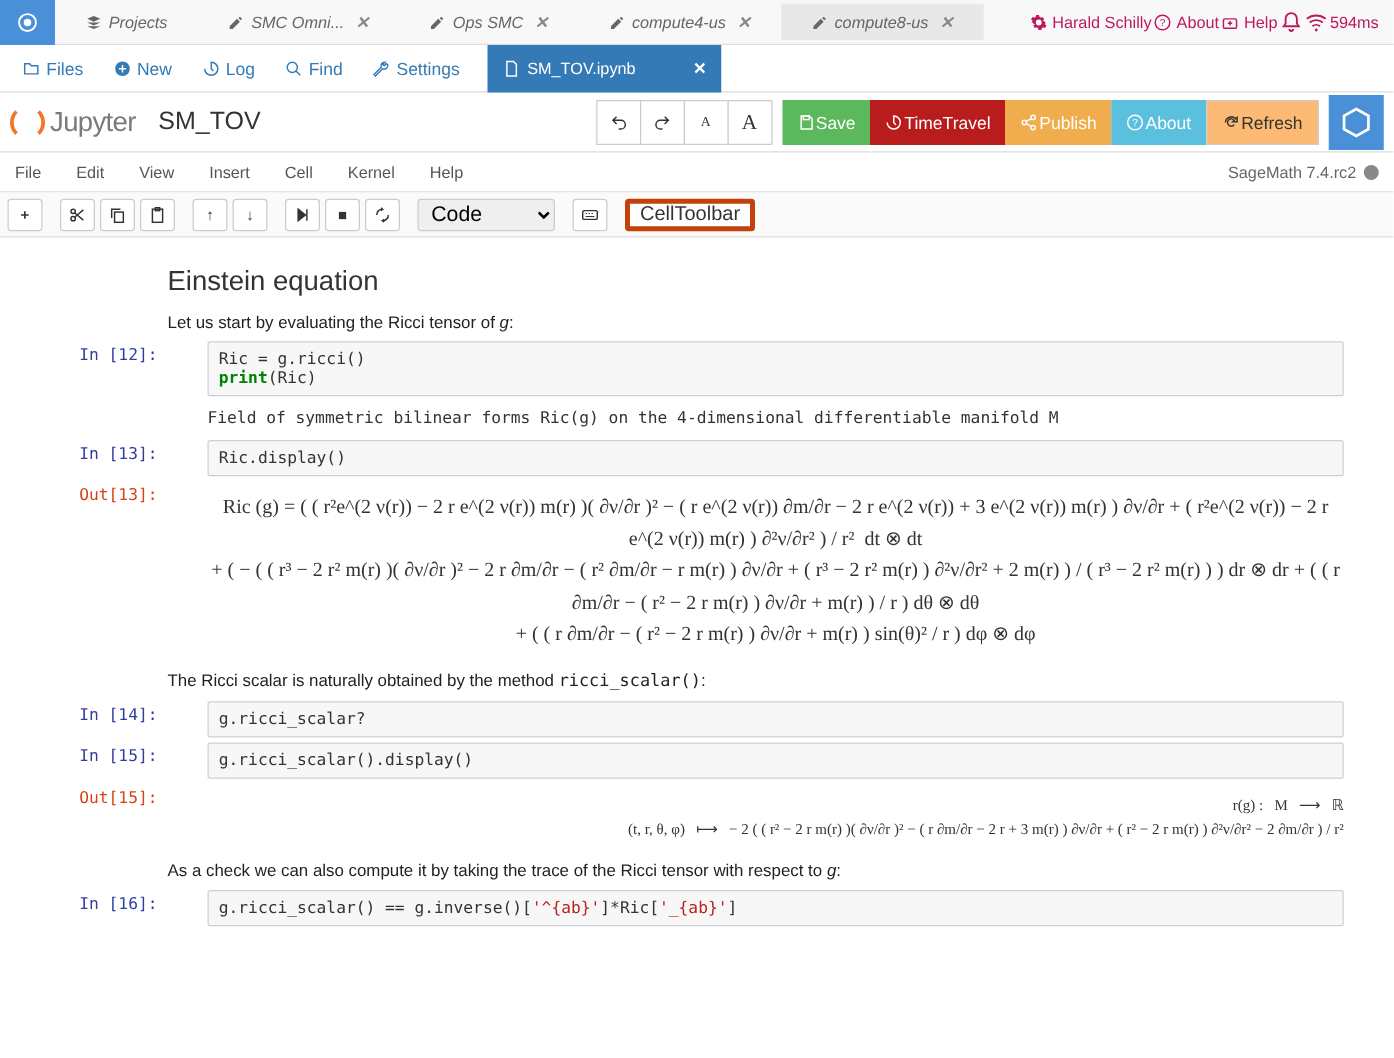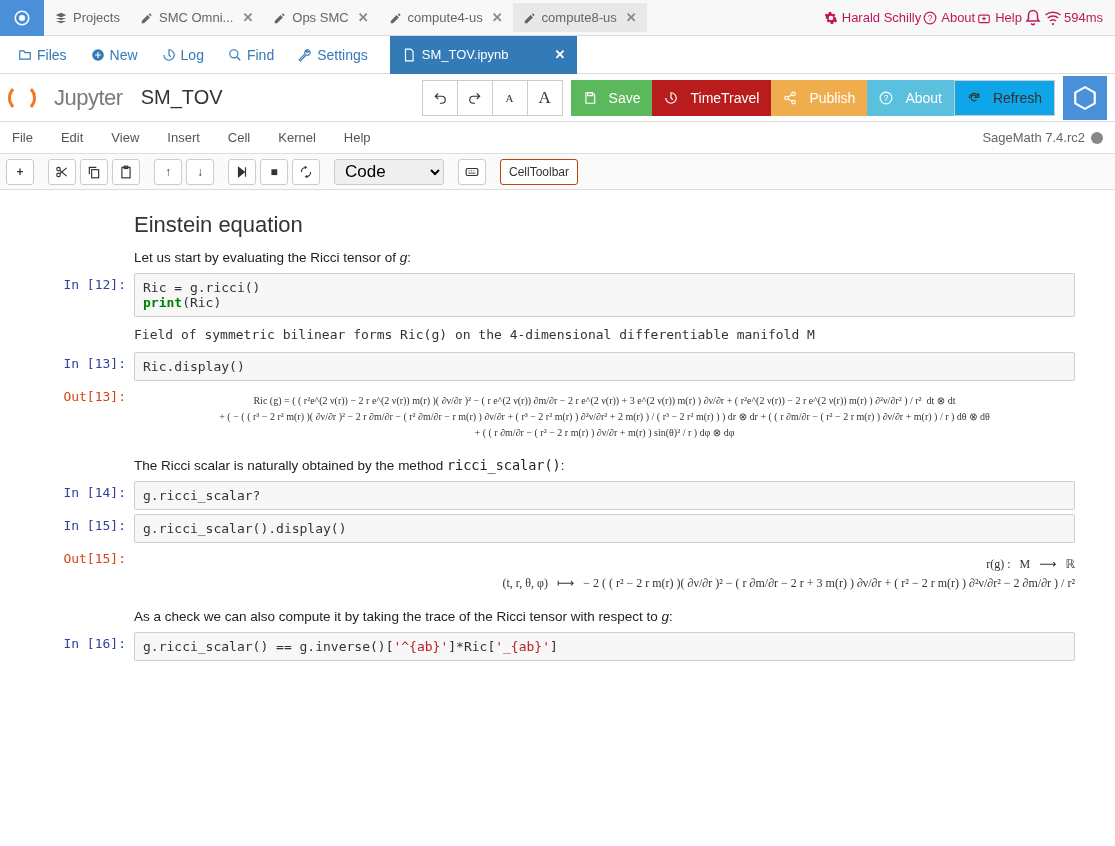--- a/index.html
+++ b/index.html
@@ -1,58 +1,58 @@
 <!DOCTYPE html>
 <html><head>
 <meta charset="utf-8">
 <style>
 * { box-sizing: border-box; margin: 0; padding: 0; }
 body { font-family: -apple-system, BlinkMacSystemFont, "Segoe UI", Helvetica, Arial, sans-serif; font-size: 13px; color: #333; background: #fff; width: 1115px; }
 .top-tabs { display: flex; align-items: center; height: 36px; background: #f8f8f8; border-bottom: 1px solid #ddd; }
 .top-tabs .logo-sq { width: 44px; height: 36px; background: #4a90d9; display: flex; align-items: center; justify-content: center; color: #fff; font-size: 20px; }
-.top-tabs .tab { display: flex; align-items: center; padding: 0 10px; height: 29px; color: #666; cursor: pointer; gap: 5px; }
+.top-tabs .tab { display: flex; align-items: center; padding: 0 24px; height: 29px; color: #666; cursor: pointer; gap: 5px; font-style: italic; }
 .top-tabs .tab.active { background: #e8e8e8; }
 .top-tabs .tab .close { color: #888; font-weight: bold; margin-left: 4px; }
 .top-tabs .spacer { flex: 1; }
 .top-tabs .right-icons { display: flex; align-items: center; gap: 2px; padding-right: 12px; color: #be185d; }
 .top-tabs .right-icons span { display: flex; align-items: center; gap: 4px; }
 
 .second-bar { display: flex; align-items: center; height: 38px; background: #fff; border-bottom: 1px solid #ddd; padding: 0 8px; gap: 4px; }
 .second-bar .btn { display: flex; align-items: center; gap: 5px; padding: 4px 10px; color: #337ab7; cursor: pointer; font-size: 14px; }
 .second-bar .file-tab { display: flex; align-items: center; gap: 6px; background: #337ab7; color: #fff; padding: 6px 12px; margin-left: 8px; height: 38px; }
 .second-bar .file-tab .close-x { font-weight: bold; margin-left: 40px; }
 
 .title-bar { display: flex; align-items: center; height: 48px; padding: 0 8px; border-bottom: 1px solid #ddd; }
-.jupyter-logo { display: flex; align-items: center; gap: 18px; font-size: 22px; color: #888; }
+.jupyter-logo { display: flex; align-items: center; gap: 4px; font-size: 22px; color: #888; }
 .jupyter-logo .circ { width: 28px; height: 28px; border: 3px solid #f37626; border-radius: 50%; border-top-color: transparent; border-bottom-color: transparent; transform: rotate(0deg); position: relative; }
 .jupyter-logo .txt { color: #7a7a7a; font-weight: 300; letter-spacing: -0.5px; }
 .notebook-name { font-size: 20px; margin-left: 18px; color: #333; }
 .title-bar .spacer { flex: 1; }
 .title-actions { display: flex; align-items: center; gap: 0; }
 .title-actions .sq-btn { width: 36px; height: 36px; border: 1px solid #ccc; display: flex; align-items: center; justify-content: center; background: #fff; margin-left: -1px; font-size: 14px; cursor: pointer; }
-.title-actions .lbl-btn { height: 36px; padding: 0 12px; display: flex; align-items: center; gap: 12px; color: #fff; font-size: 14px; cursor: pointer; }
+.title-actions .lbl-btn { height: 36px; padding: 0 12px; display: flex; align-items: center; gap: 1px; color: #fff; font-size: 14px; cursor: pointer; }
 .title-actions .save { background: #5cb85c; }
 .title-actions .time { background: #b91c1c; }
 .title-actions .publish { background: #f0ad4e; }
 .title-actions .about { background: #5bc0de; }
-.title-actions .refresh { background: #0ea5e9; color: #333; border: 1px solid #ccc; }
+.title-actions .refresh { background: #fdba74; color: #333; border: 1px solid #ccc; }
 .title-actions .hex { width: 44px; height: 44px; background: #4a90d9; margin-left: 8px; display: flex; align-items: center; justify-content: center; color: #fff; }
 
 .menubar { display: flex; align-items: center; height: 32px; padding: 0 12px; border-bottom: 1px solid #ddd; gap: 28px; font-size: 13px; color: #555; }
 .menubar .kernel-ind { margin-left: auto; display: flex; align-items: center; gap: 6px; color: #666; }
 .menubar .kernel-ind .dot { width: 12px; height: 12px; border-radius: 50%; background: #888; }
 
 .toolbar { display: flex; align-items: center; height: 36px; padding: 3px 6px; border-bottom: 1px solid #ddd; gap: 4px; background: #fafafa; }
 .toolbar .tbtn { width: 28px; height: 26px; border: 1px solid #ccc; background: #fff; border-radius: 3px; display: flex; align-items: center; justify-content: center; font-size: 12px; cursor: pointer; }
 .toolbar .tsep { width: 6px; }
 .toolbar select { height: 26px; border: 1px solid #ccc; border-radius: 3px; padding: 0 6px; font-size: 17px; width: 110px; }
-.toolbar .celltb { height: 26px; border: 1px solid #c2410c; background: #fff; border-radius: 3px; padding: 0 8px; font-size: 12px; display: flex; align-items: center; }
+.toolbar .celltb { height: 26px; border: 4px solid #c2410c; background: #fff; border-radius: 3px; padding: 0 8px; font-size: 16px; display: flex; align-items: center; }
 
 .notebook { padding: 14px 0 40px 0; }
-.cell-row { display: flex; margin: 4px 0; }
+.cell-row { display: flex; margin: 4px 0; gap: 32px; }
 .prompt { width: 134px; text-align: right; padding: 4px 8px 0 0; font-family: monospace; font-size: 13px; flex-shrink: 0; }
 .prompt.in { color: #303F9F; }
 .prompt.out { color: #D84315; }
 .cell-content { flex: 1; padding-right: 40px; }
 .code-area { border: 1px solid #cfcfcf; background: #f7f7f7; border-radius: 2px; padding: 6px 8px; font-family: monospace; font-size: 13px; white-space: pre; }
 .code-area .kw { color: #008000; font-weight: bold; }
 .code-area .str { color: #BA2121; }
 .text-cell { padding-left: 134px; padding-right: 40px; margin: 8px 0; }
 .text-cell h2 { font-size: 22px; font-weight: normal; margin-bottom: 12px; }
 .text-cell p { font-size: 13.5px; color: #222; }
@@ -339,21 +339,21 @@
 
   <div class="cell-row">
     <div class="prompt in">In [13]:</div>
     <div class="cell-content">
         <div class="code-area">Ric.display()</div>
       </div>
   </div>
   <div class="cell-row">
     <div class="prompt out">Out[13]:</div>
     <div class="cell-content">
-        <div class="math-block" style="white-space:pre-wrap;font-size:10px;">Ric (g) = ( ( r²e^(2 ν(r)) − 2 r e^(2 ν(r)) m(r) )( ∂ν/∂r )² − ( r e^(2 ν(r)) ∂m/∂r − 2 r e^(2 ν(r)) + 3 e^(2 ν(r)) m(r) ) ∂ν/∂r + ( r²e^(2 ν(r)) − 2 r e^(2 ν(r)) m(r) ) ∂²ν/∂r² ) / r²  dt ⊗ dt
+        <div class="math-block" style="white-space:pre-wrap;font-size:16px;">Ric (g) = ( ( r²e^(2 ν(r)) − 2 r e^(2 ν(r)) m(r) )( ∂ν/∂r )² − ( r e^(2 ν(r)) ∂m/∂r − 2 r e^(2 ν(r)) + 3 e^(2 ν(r)) m(r) ) ∂ν/∂r + ( r²e^(2 ν(r)) − 2 r e^(2 ν(r)) m(r) ) ∂²ν/∂r² ) / r²  dt ⊗ dt
 + ( − ( ( r³ − 2 r² m(r) )( ∂ν/∂r )² − 2 r ∂m/∂r − ( r² ∂m/∂r − r m(r) ) ∂ν/∂r + ( r³ − 2 r² m(r) ) ∂²ν/∂r² + 2 m(r) ) / ( r³ − 2 r² m(r) ) ) dr ⊗ dr + ( ( r ∂m/∂r − ( r² − 2 r m(r) ) ∂ν/∂r + m(r) ) / r ) dθ ⊗ dθ
 + ( ( r ∂m/∂r − ( r² − 2 r m(r) ) ∂ν/∂r + m(r) ) sin(θ)² / r ) dφ ⊗ dφ</div>
       </div>
   </div>
 
   <div class="text-cell">
     <p><span>The Ricci scalar is naturally obtained by the method </span><code>ricci_scalar()</code><span>:</span></p>
   </div>
 
   <div class="cell-row">

